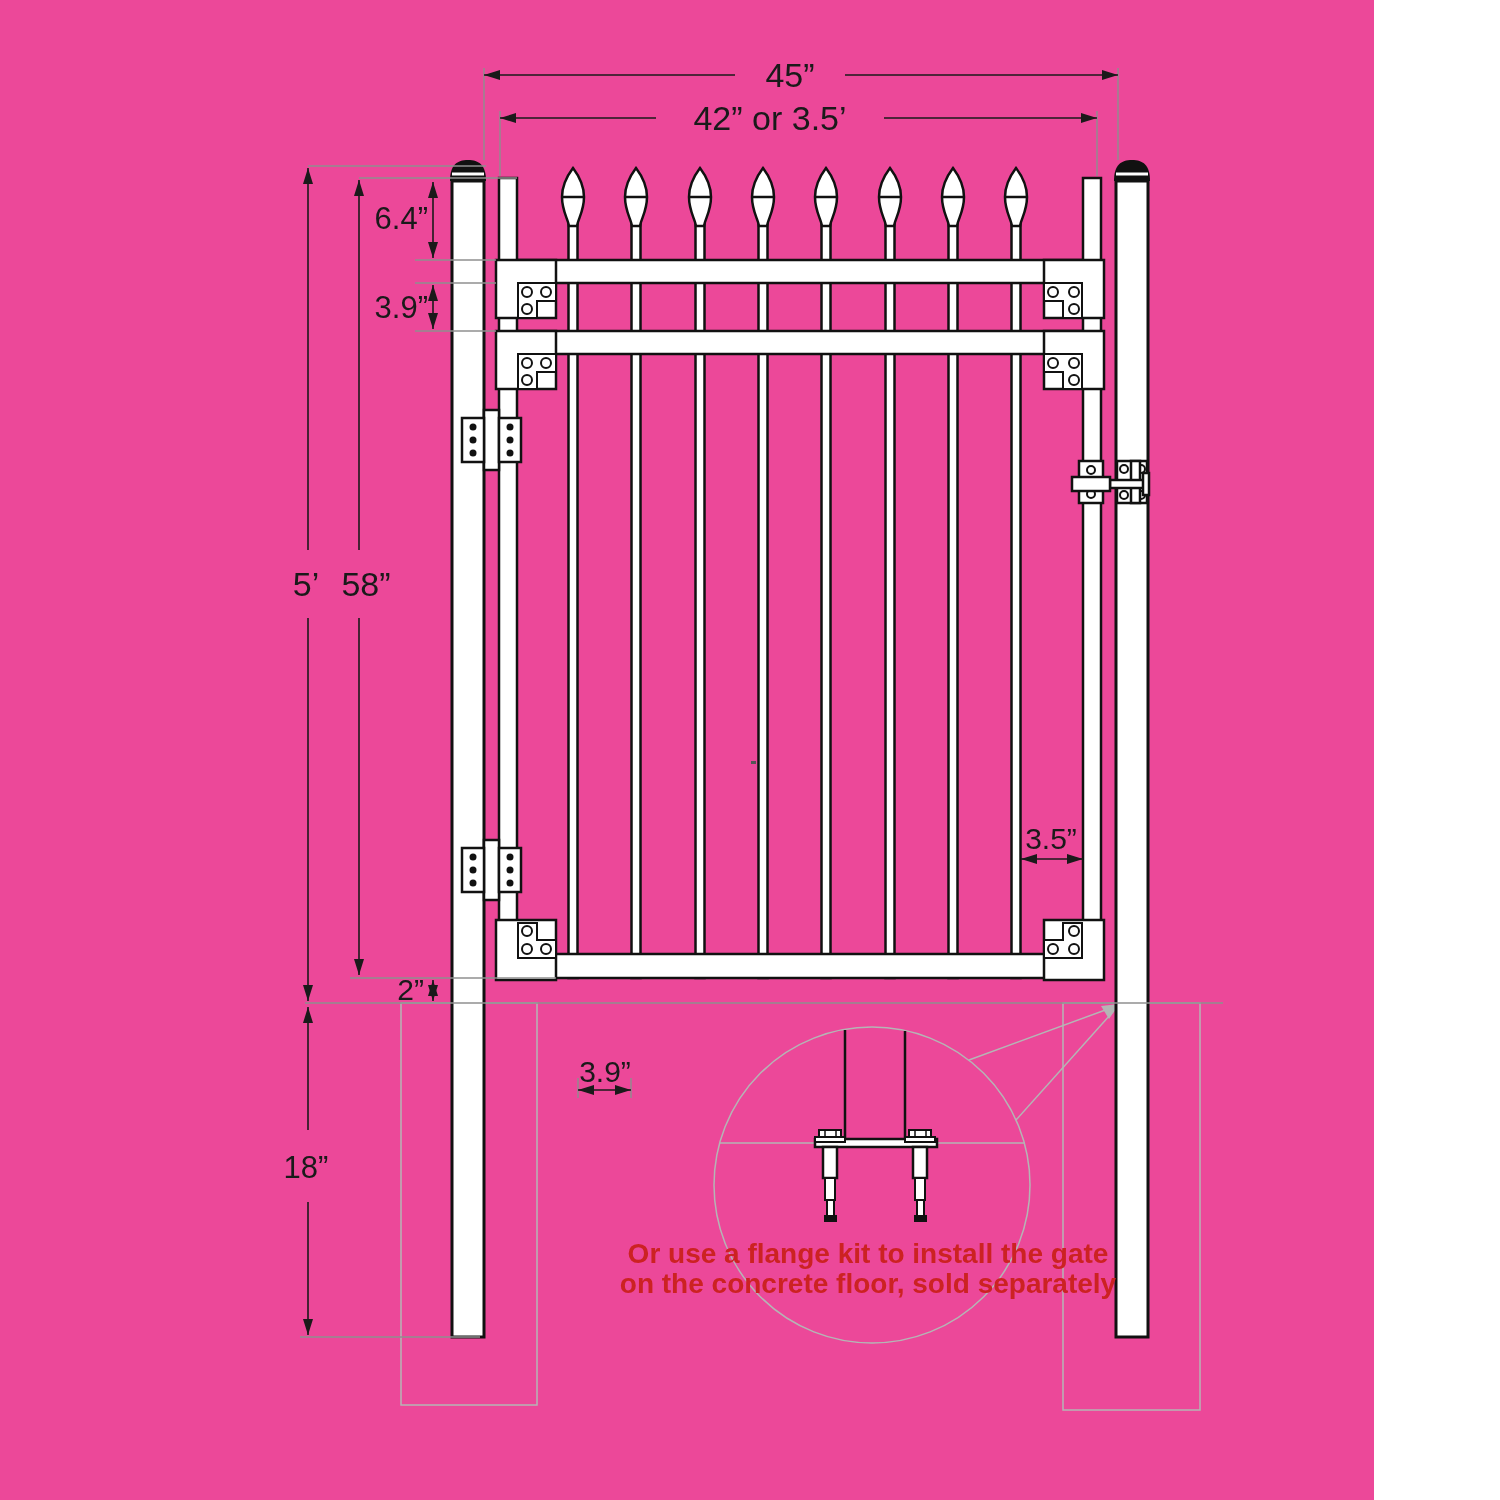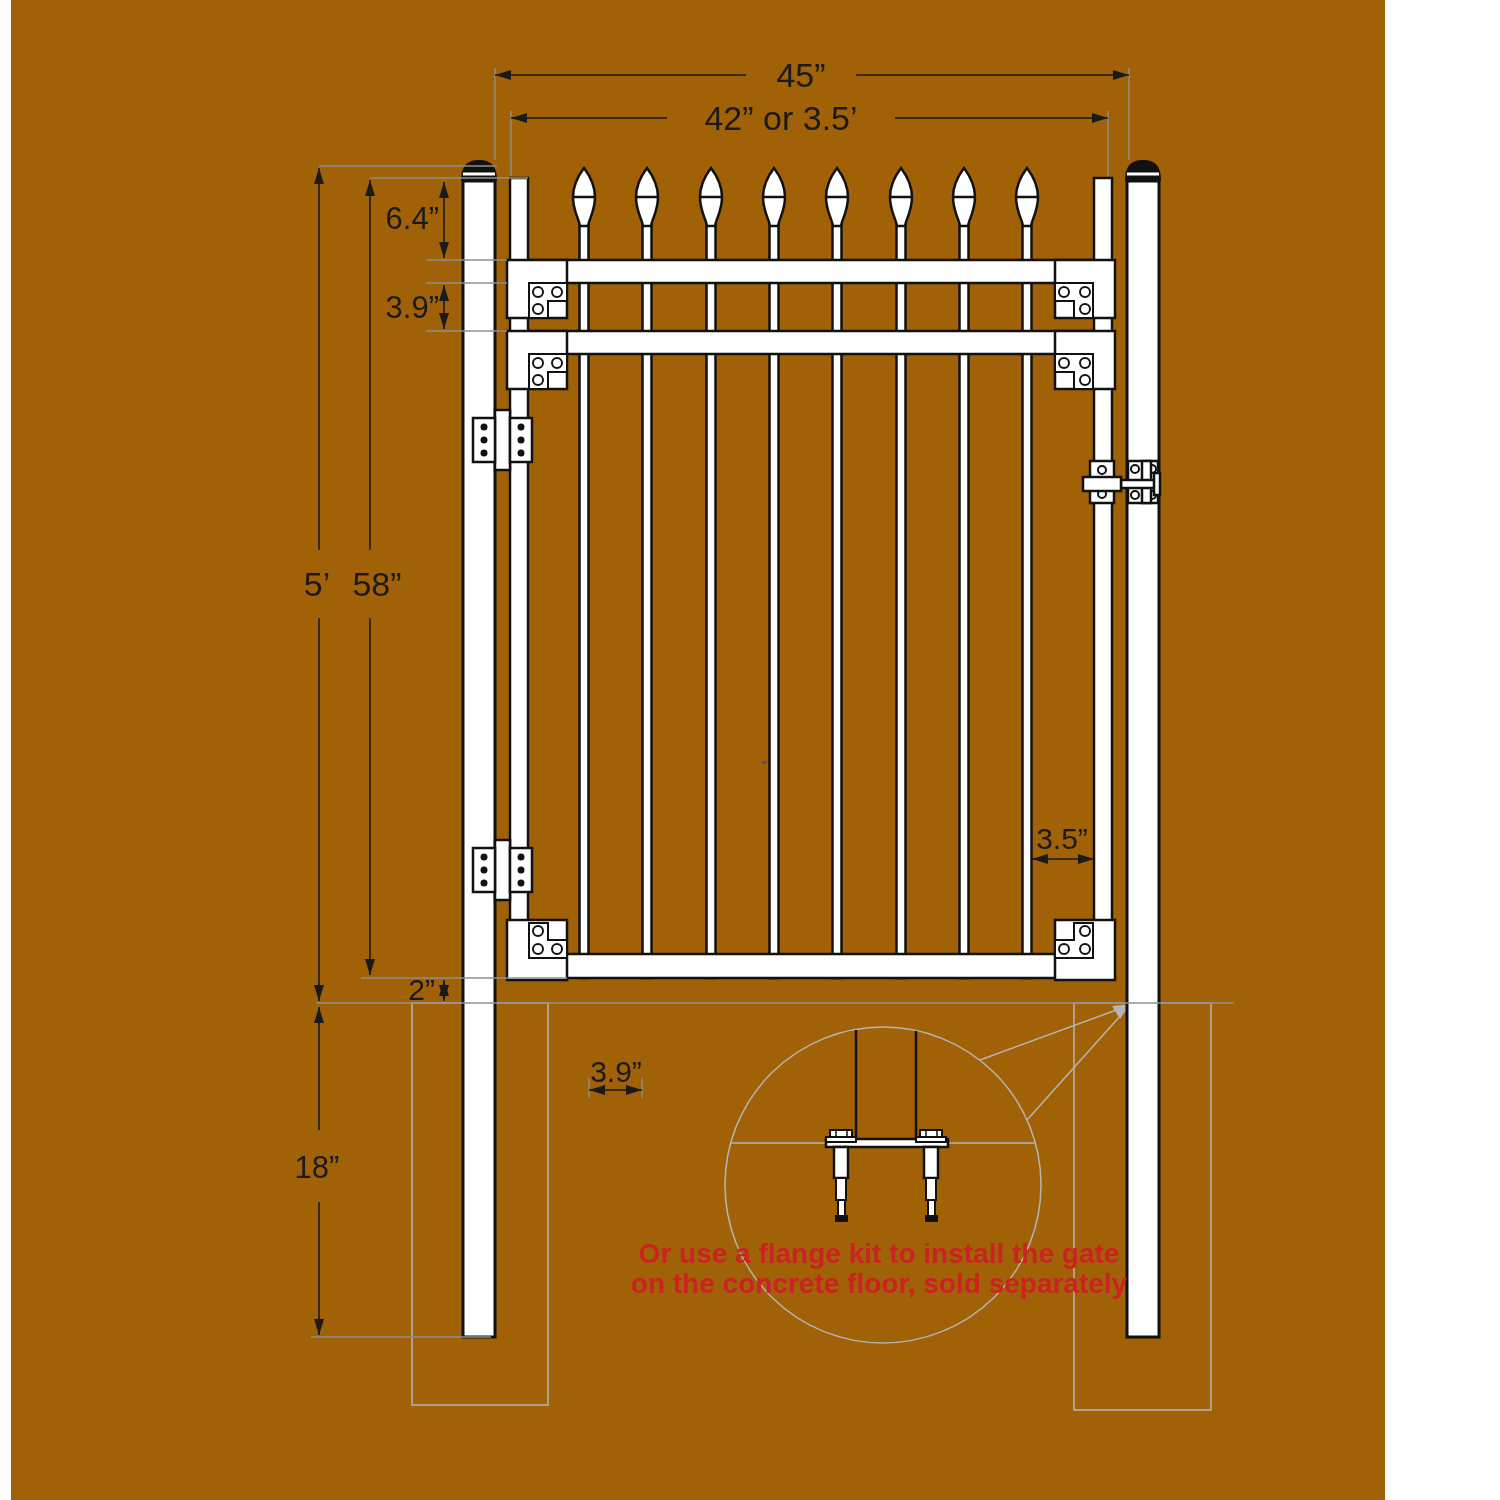--- a/index.html
+++ b/index.html
@@ -1,16 +1,16 @@
 <!DOCTYPE html>
 <html><head>
 <meta charset="utf-8">
 <style>
   html,body{margin:0;padding:0;background:#fff;}
-  .stage{width:1374px;height:1500px;position:relative;background:#a16207;overflow:hidden;margin-left:11px;}
+  .stage{width:1374px;height:1500px;position:relative;background:#ec4899;overflow:hidden;}
   svg{display:block;}
   
   .s3  {stroke:#111;stroke-width:3;fill:#fff;}
   .s25 {stroke:#111;stroke-width:2.5;fill:#fff;}
   .s2  {stroke:#111;stroke-width:2;fill:#fff;}
   .blk {fill:#111;stroke:none;}
   .hole{fill:#fff;stroke:#111;stroke-width:2;}
   .dot {fill:#111;stroke:none;}
   
   .dimline{stroke:#1a1a1a;stroke-width:1.6;fill:none;}

